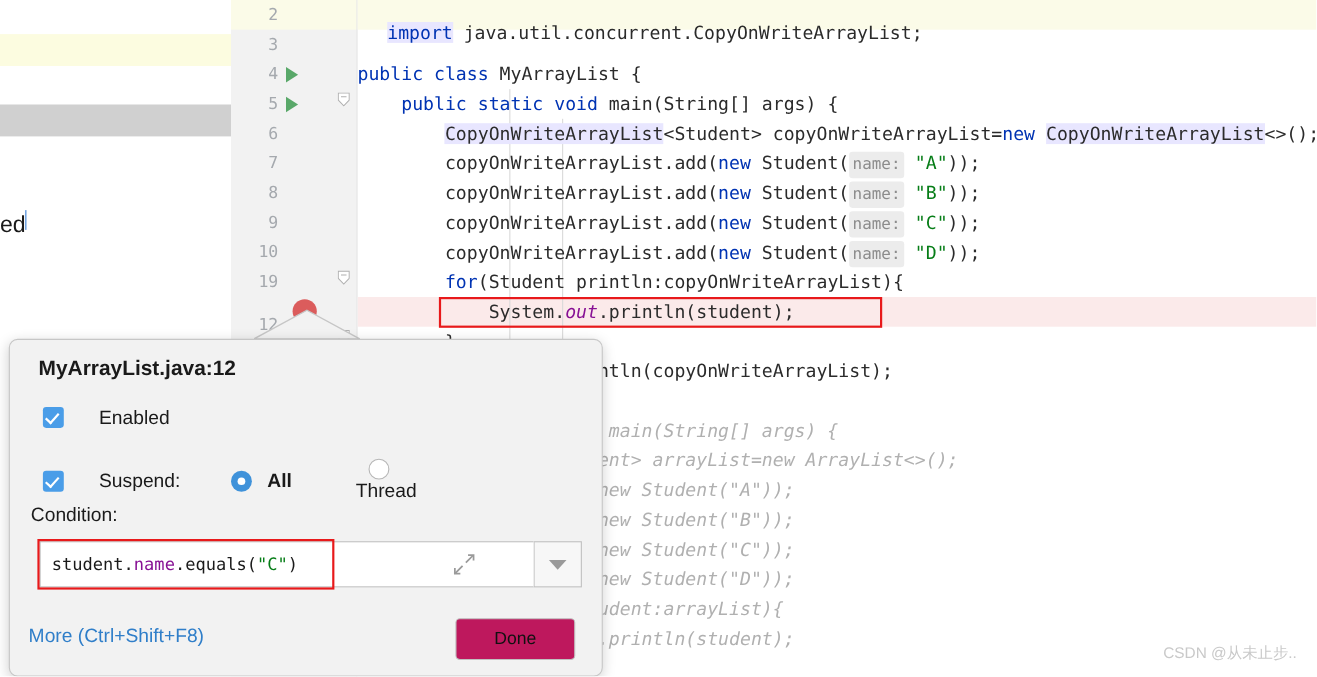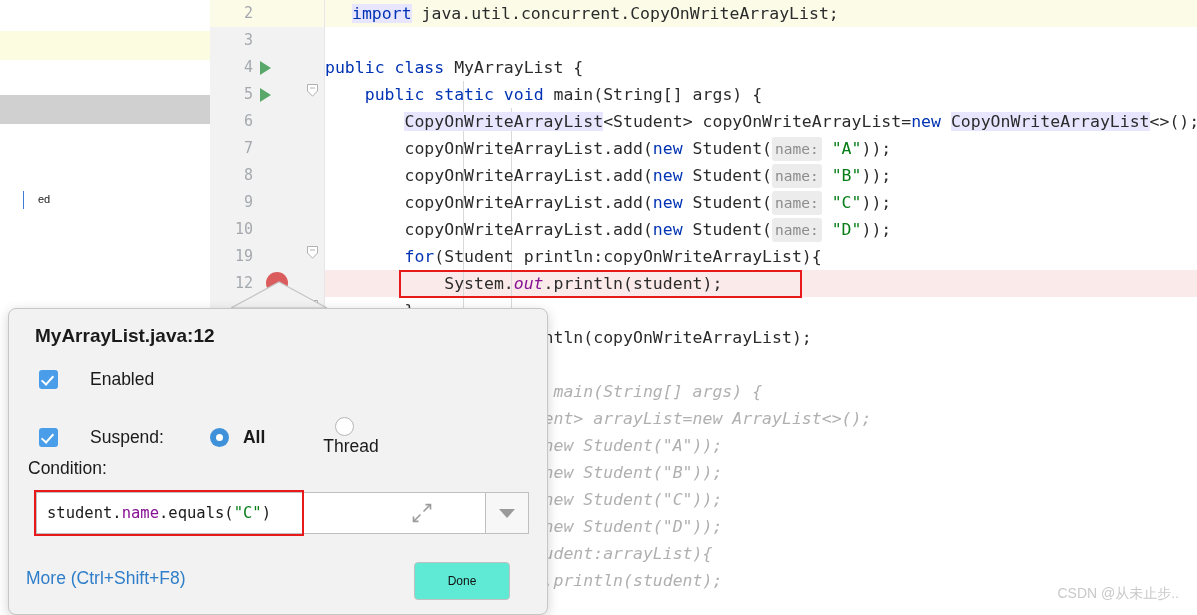--- a/index.html
+++ b/index.html
@@ -29,24 +29,23 @@
     width: 210px; height: 29px;
     background: #fcfce0;
   }
   .lp-strip-gray {
     position: absolute; left: 0; top: 95px;
     width: 210px; height: 29px;
     background: #d0d0d0;
   }
   .lp-text {
     position: absolute; left: 0px; top: 193px;
-    font-size: 11px; color: #1a1a1a;
+    font-size: 21px; color: #1a1a1a;
     font-family: "Liberation Sans", sans-serif;
     white-space: nowrap;
-    margin-left: 38px;
   }
   .lp-caret {
     position: absolute; left: 23px; top: 191px;
     width: 1px; height: 18px; background: #3b7fd4;
   }
 
   
   .editor {
     position: absolute;
     left: 210px; top: 0;
@@ -315,25 +314,25 @@
   .more-link {
     position: absolute;
     left: 26px; top: 568px;
     font-size: 17.5px;
     color: #2f7ec9;
     cursor: pointer;
   }
   .done-btn {
     position: absolute;
     left: 414px; top: 562px;
-    width: 96px; height: 38px;
-    background: #5eead4;
+    width: 109px; height: 38px;
+    background: #be185d;
     border: 1px solid #c0c0c0;
     border-radius: 4px;
-    font-size: 12px;
+    font-size: 16px;
     color: #111111;
     display: flex;
     align-items: center;
     justify-content: center;
     box-sizing: border-box;
     font-family: "Liberation Sans", sans-serif;
   }
 
   
   .watermark {
@@ -365,21 +364,21 @@
           <div class="lnum" style="top: 0px;">2</div>
           <div class="lnum" style="top: 27px;">3</div>
           <div class="lnum" style="top: 54px;">4</div>
           <div class="lnum" style="top: 81px;">5</div>
           <div class="lnum" style="top: 108px;">6</div>
           <div class="lnum" style="top: 135px;">7</div>
           <div class="lnum" style="top: 162px;">8</div>
           <div class="lnum" style="top: 189px;">9</div>
           <div class="lnum" style="top: 216px;">10</div>
           <div class="lnum" style="top: 243px;">19</div>
-          <div class="lnum" style="top: 270px;">12</div>
+          <div class="lnum" style="top: 282px;">12</div>
         </div>
       <div id="gutter-arrows">
           <div class="run-arrow" style="top: 61px;"></div>
           <div class="run-arrow" style="top: 88px;"></div>
         </div>
 
       <div class="fold-marker" style="top:84px;">
         <svg width="11" height="13" viewBox="0 0 11 13">
           <path d="M0.5 0.5 L10.5 0.5 L10.5 7 L5.5 12.2 L0.5 7 Z" fill="#ffffff" stroke="#b0b0b0"></path>
           <line x1="3" y1="4" x2="8" y2="4" stroke="#b0b0b0" stroke-width="1"></line>
@@ -404,21 +403,21 @@
     </div>
 
     <div class="code-area">
       <div class="cline-bg-yellow" style="top:0px;"></div>
       <div class="cline-bg-pink" style="top:270px;"></div>
 
       <div class="indent-guide" style="top:81px; height:300px;"></div>
       <div class="indent-guide2" style="top:108px; height:220px;"></div>
 
       <div id="code-lines">
-          <div class="cline" style="top: 0px; padding-left: 27px;"><span class="kw import-hl">import</span><span class="plain"> java.util.concurrent.CopyOnWriteArrayList;</span></div>
+          <div class="cline" style="top: 16px; padding-left: 27px;"><span class="kw import-hl">import</span><span class="plain"> java.util.concurrent.CopyOnWriteArrayList;</span></div>
           <div class="cline" style="top: 27px;"></div>
           <div class="cline" style="top: 54px;"><span class="kw">public class </span><span class="plain">MyArrayList {</span></div>
           <div class="cline" style="top: 81px;"><span class="plain">    </span><span class="kw">public static void </span><span class="plain">main(String[] args) {</span></div>
           <div class="cline" style="top: 108px;"><span class="plain">        </span><span class="plain usage-hl">CopyOnWriteArrayList</span><span class="plain">&lt;Student&gt; copyOnWriteArrayList=</span><span class="kw">new</span><span class="plain"> </span><span class="plain usage-hl">CopyOnWriteArrayList</span><span class="plain">&lt;&gt;();</span></div>
           <div class="cline" style="top: 135px;"><span class="plain">        copyOnWriteArrayList.add(</span><span class="kw">new</span><span class="plain"> Student(</span><span class="hint">name:</span><span class="plain"> </span><span class="str">"A"</span><span class="plain">));</span></div>
           <div class="cline" style="top: 162px;"><span class="plain">        copyOnWriteArrayList.add(</span><span class="kw">new</span><span class="plain"> Student(</span><span class="hint">name:</span><span class="plain"> </span><span class="str">"B"</span><span class="plain">));</span></div>
           <div class="cline" style="top: 189px;"><span class="plain">        copyOnWriteArrayList.add(</span><span class="kw">new</span><span class="plain"> Student(</span><span class="hint">name:</span><span class="plain"> </span><span class="str">"C"</span><span class="plain">));</span></div>
           <div class="cline" style="top: 216px;"><span class="plain">        copyOnWriteArrayList.add(</span><span class="kw">new</span><span class="plain"> Student(</span><span class="hint">name:</span><span class="plain"> </span><span class="str">"D"</span><span class="plain">));</span></div>
           <div class="cline" style="top: 243px;"><span class="plain">        </span><span class="kw">for</span><span class="plain">(Student println:copyOnWriteArrayList){</span></div>
           <div class="cline" style="top: 270px;"><span class="plain">            System.</span><span class="stat">out</span><span class="plain">.println(student);</span></div>

